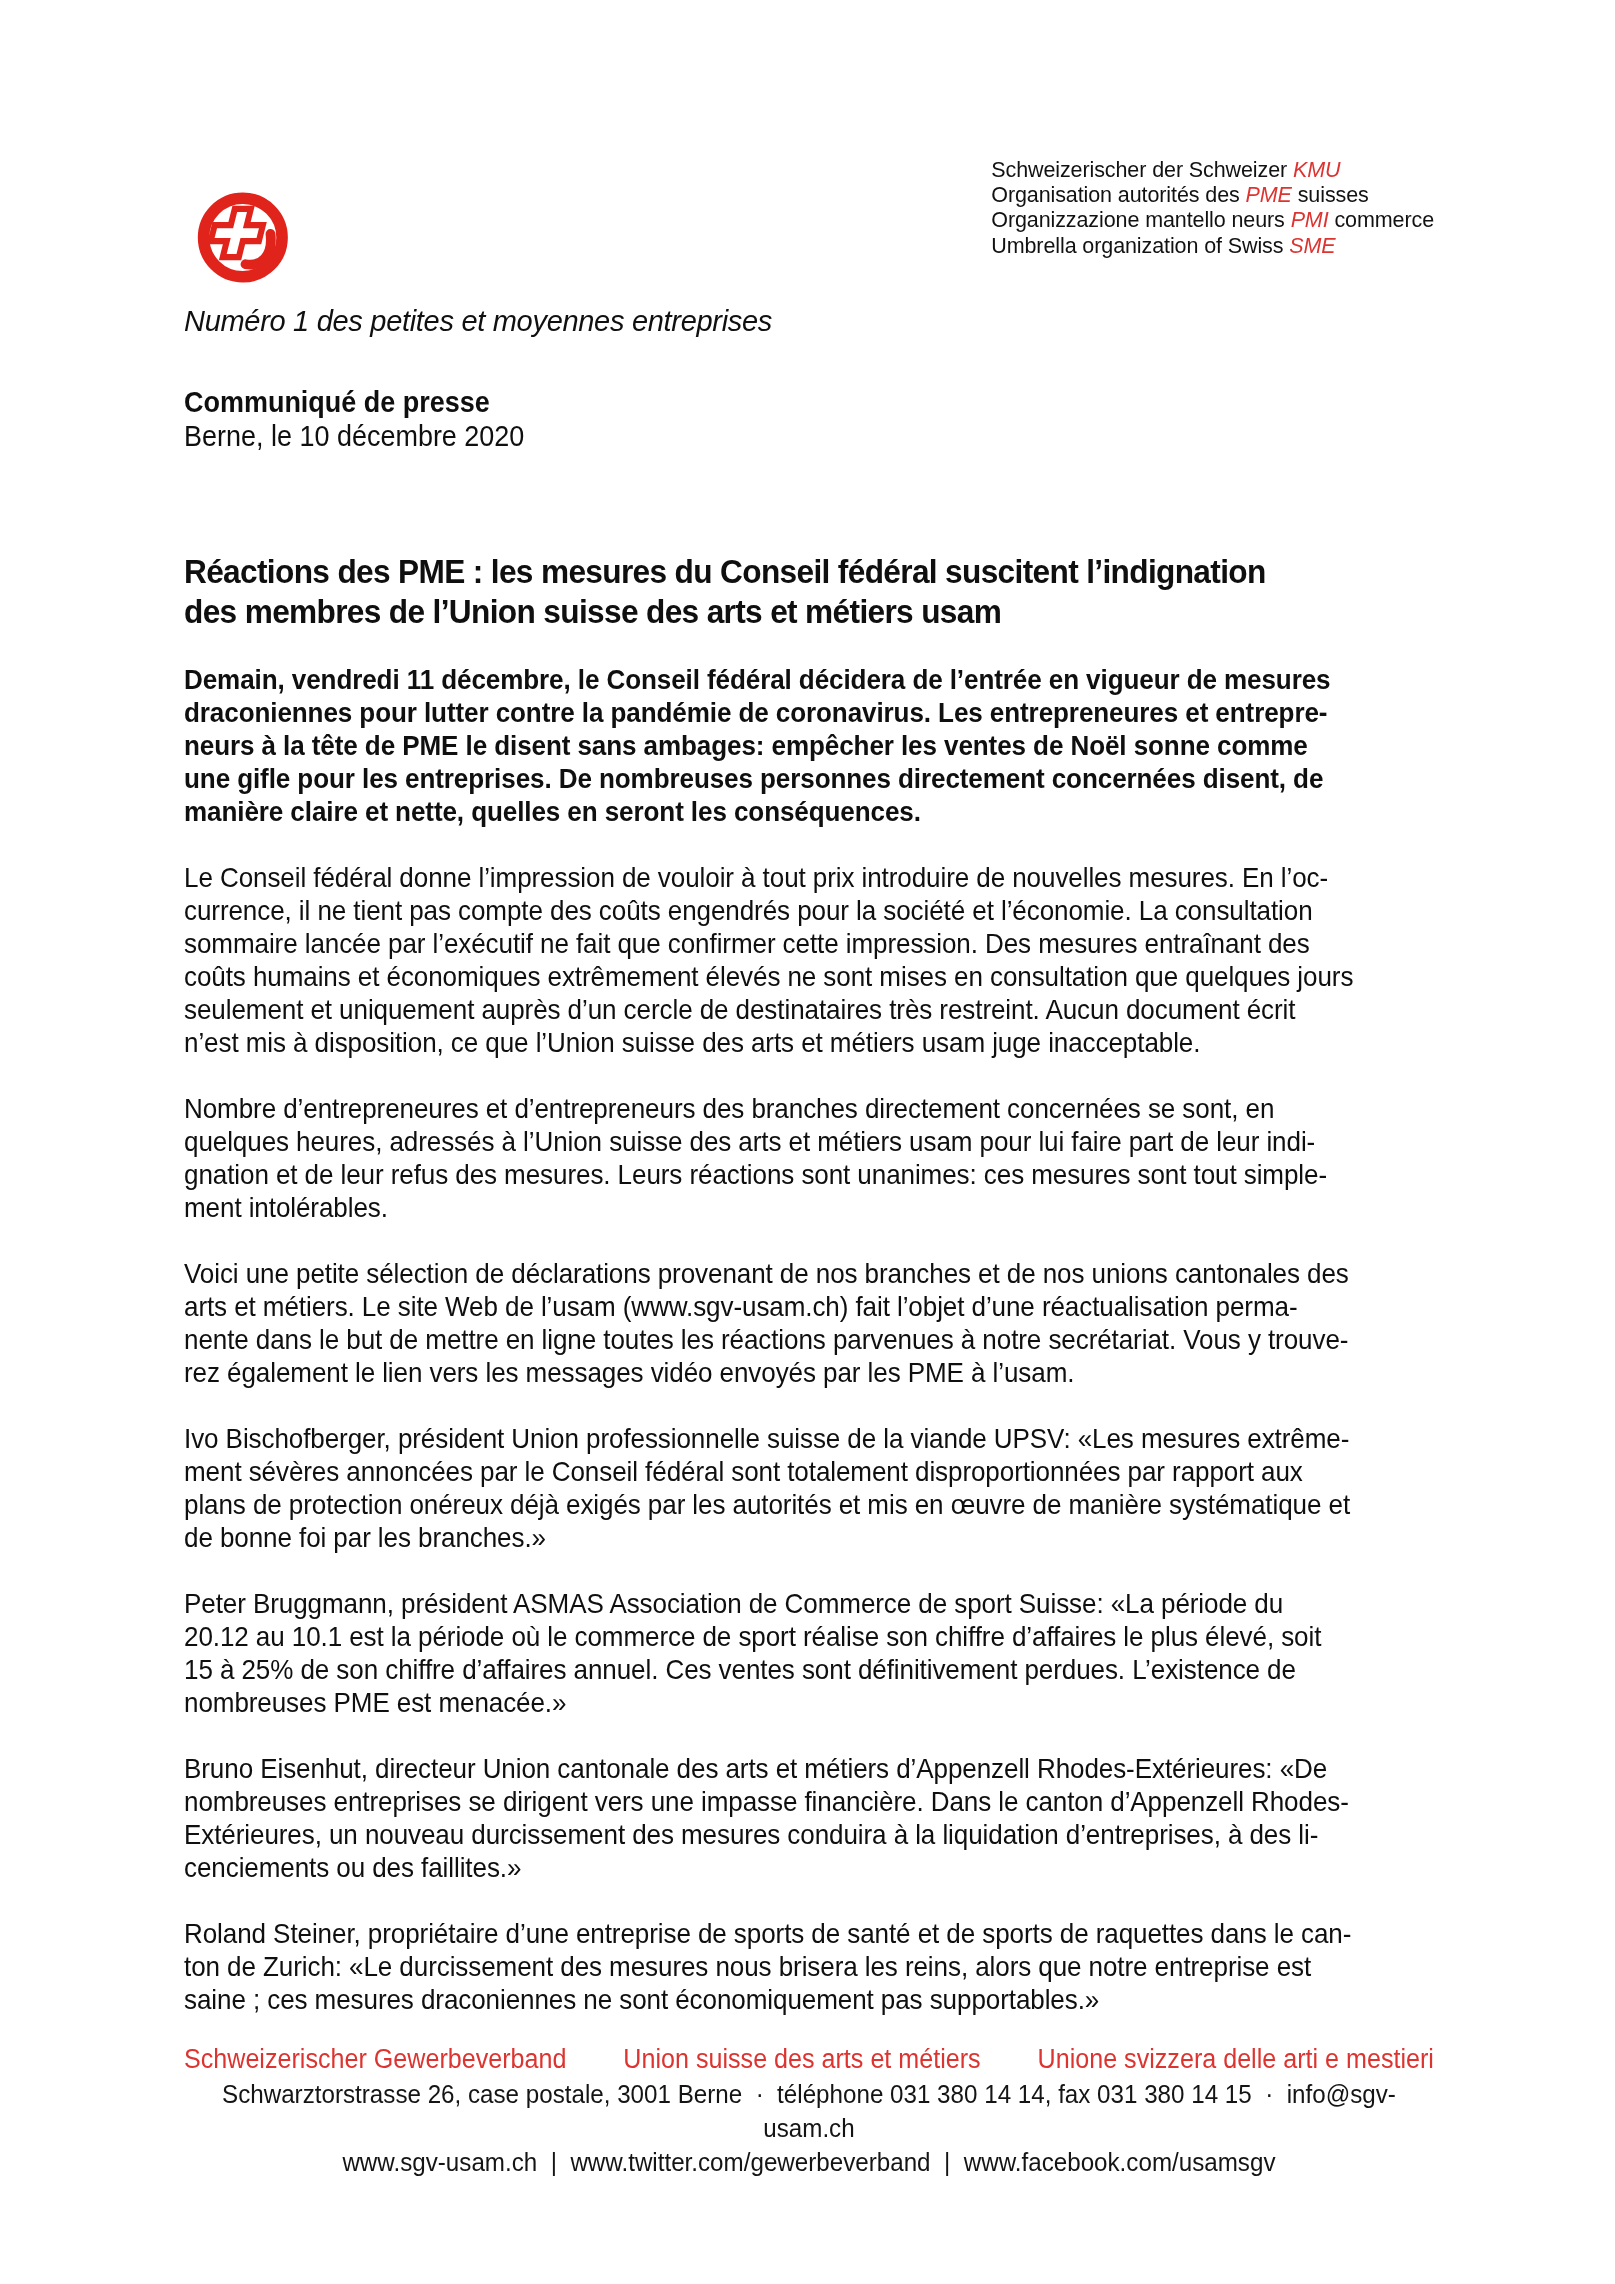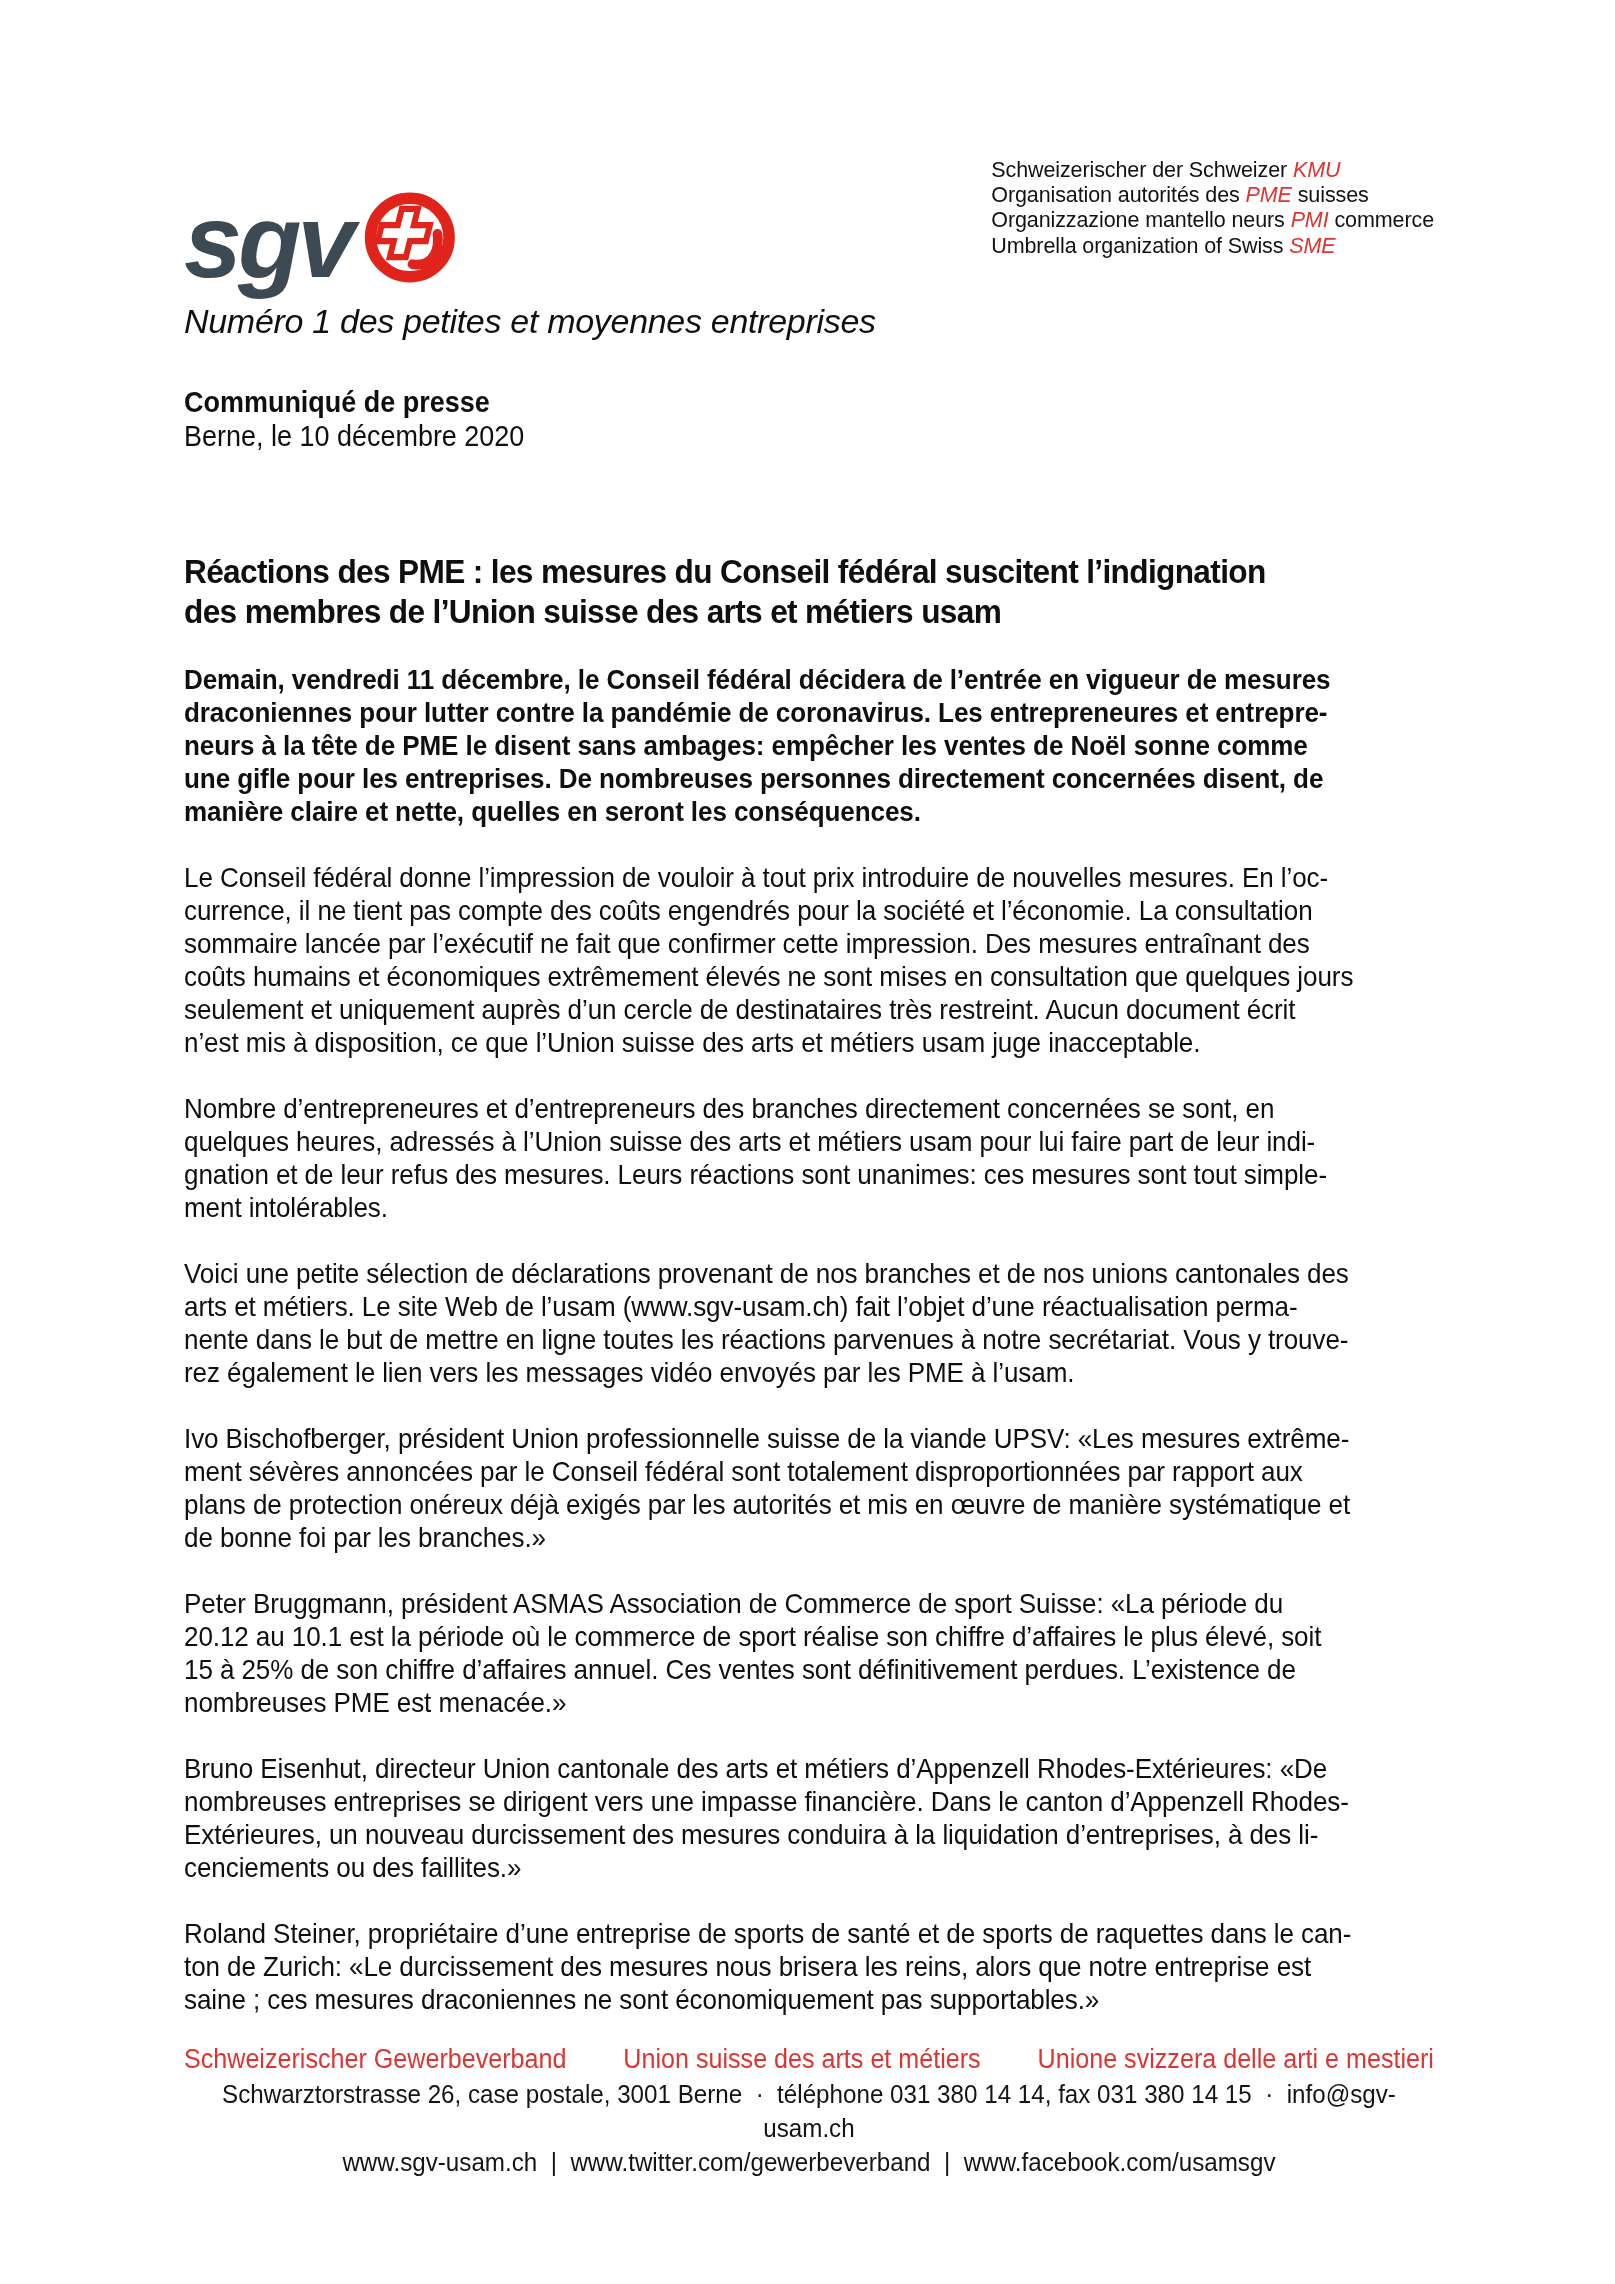--- a/index.html
+++ b/index.html
@@ -40,21 +40,21 @@
   .logo-mark{
     width:107px;
     height:107px;
     margin:0 1.3px 0 7.8px;
     position:relative;
     top:-2.6px;
     flex:0 0 auto;
   }
   .tagline{
     font-style:italic;
-    font-size:34px;
+    font-size:29px;
     line-height:34px;
     margin-top:7.8px;
     letter-spacing:-0.3px;
     color:#101010;
   }
   .org-block{
     margin-top:6.5px;
     font-size:21.5px;
     line-height:25.4px;
     letter-spacing:-0.1px;
@@ -115,21 +115,20 @@
   .footer-address{margin-top:1.3px;}
 </style>
 </head>
 <body>
 
 <div class="page">
 
   <header class="letterhead">
     <div class="logo-block">
       <div class="logo-row">
-        <span class="logo-text">sgv</span>
         <svg class="logo-mark" viewBox="0 0 120 120" xmlns="http://www.w3.org/2000/svg">
           <circle cx="57" cy="60" r="44" fill="none" stroke="#e0241c" stroke-width="13"></circle>
           <path d="M 88 56 C 91 80 78 93 60 90" fill="none" stroke="#e0241c" stroke-width="11" stroke-linecap="round"></path>
           <path transform="translate(50,56) skewX(-14)" d="M -9 -28 L 9 -28 L 9 -10 L 27 -10 L 27 8 L 9 8 L 9 26 L -9 26 L -9 8 L -27 8 L -27 -10 L -9 -10 Z" fill="#ffffff" stroke="#e0241c" stroke-width="7"></path>
         </svg>
       </div>
       <div class="tagline">Numéro 1 des petites et moyennes entreprises</div>
     </div>
     <div class="org-block" id="org-lines">
         <div class="org-line"><span>Schweizerischer der Schweizer </span><span class="accent">KMU</span><span></span></div>

